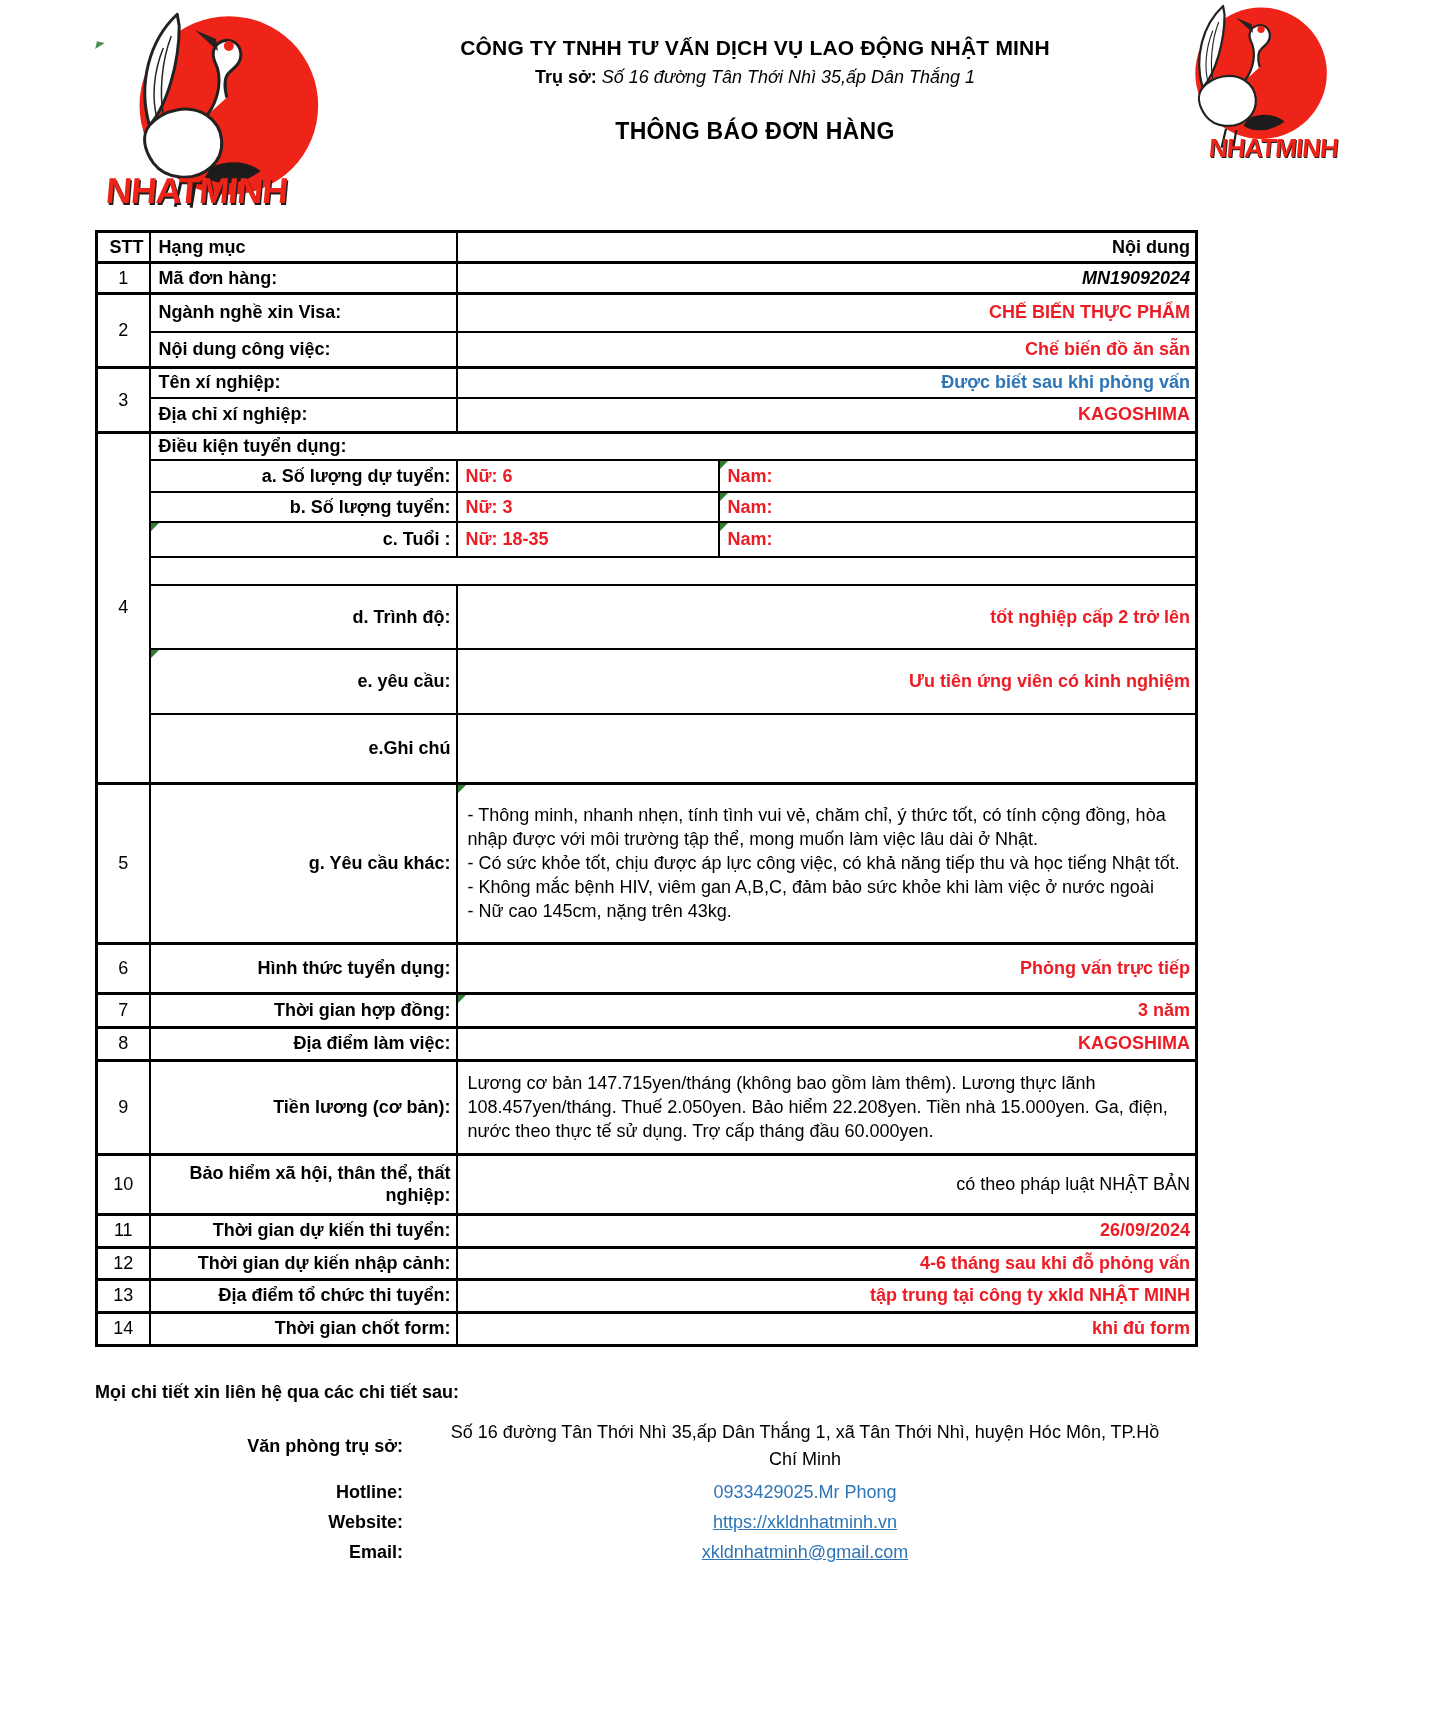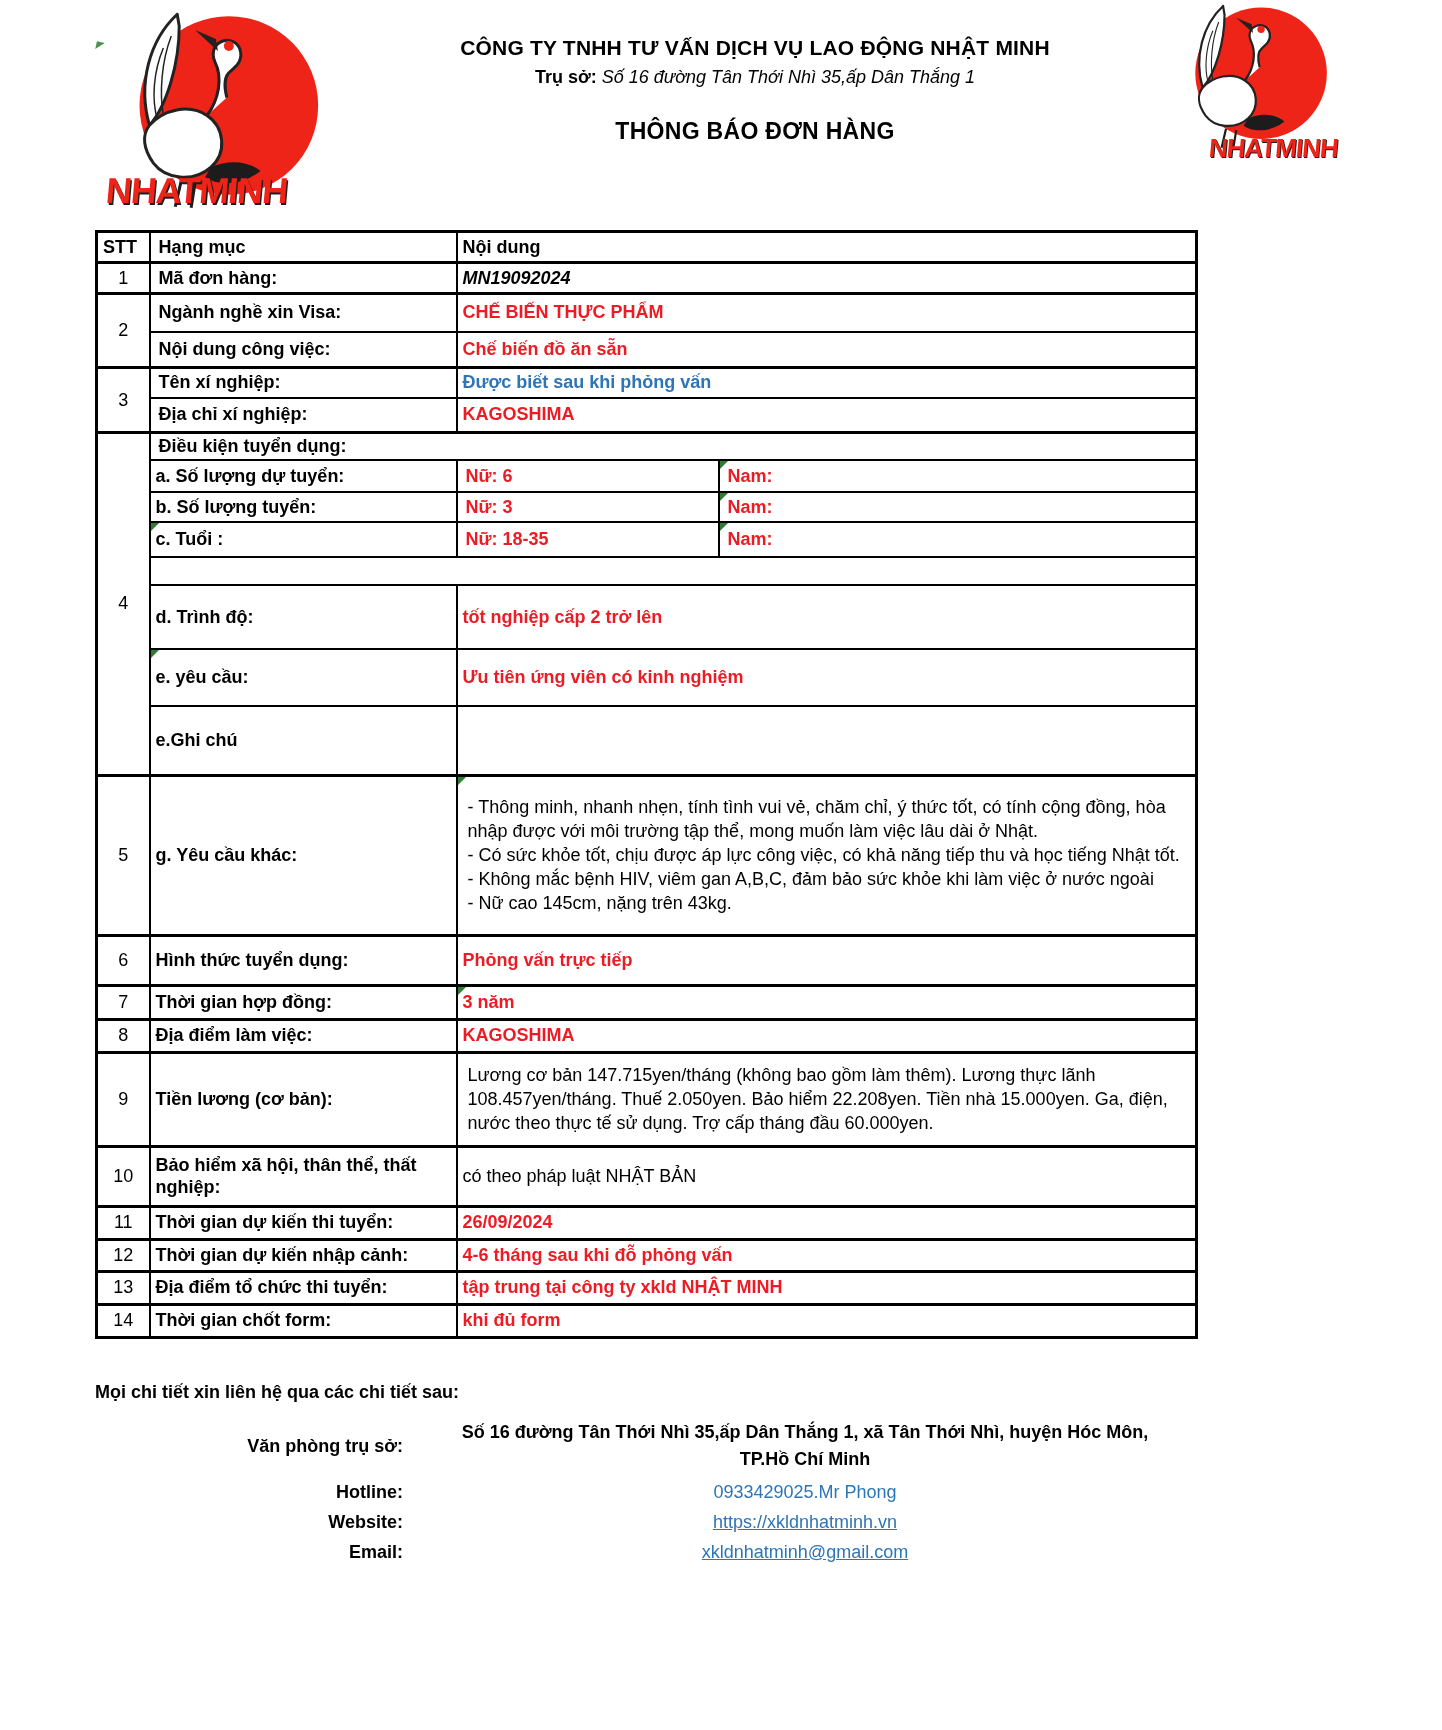--- a/index.html
+++ b/index.html
@@ -30,38 +30,38 @@
              border-top:8px solid var(--c-green);border-right:8px solid transparent;
              transform:rotate(12deg);opacity:.85;}
 
   
   .tablewrap{position:absolute;left:95px;top:230px;width:1100px;}
   table.order{border-collapse:collapse;table-layout:fixed;width:1100px;border:3px solid #000;}
   table.order td{border:2px solid #000;font-size:18px;padding:2px 5px;vertical-align:middle;
                  overflow:hidden;position:relative;}
   tr.gs > td{border-top-width:3px;}
   .b{font-weight:bold;}
-  .c{text-align:left;}
+  .c{text-align:right;}
   .pl{padding-left:8px !important;text-align:left;}
   .it{font-style:italic;}
   .red{color:var(--c-red);font-weight:bold;}
   .blue{color:var(--c-blue);font-weight:bold;}
   .num{text-align:center;font-weight:normal;font-size:18px;}
   .para{font-size:16.5px;font-weight:normal;text-align:left;line-height:1.34;
         padding:1px 10px !important;vertical-align:middle;}
   .gt{position:absolute;top:0;left:0;width:0;height:0;
       border-top:8px solid var(--c-green);border-right:8px solid transparent;}
 
   
   .footer{position:absolute;left:95px;top:1382px;width:1100px;font-size:18px;}
   .f-intro{font-weight:bold;margin-bottom:16px;}
   .f-row{display:grid;grid-template-columns:320px 1fr;align-items:center;margin-bottom:9px;}
   .f-label{text-align:right;font-weight:bold;padding-right:12px;}
   .f-value{text-align:center;}
-  .f-office{font-weight:bold;max-width:740px;margin:0 auto;line-height:1.5;}
+  .f-office{font-weight:normal;max-width:740px;margin:0 auto;line-height:1.5;}
   .f-link{color:var(--c-blue);text-decoration:none;}
   .f-link.u{text-decoration:underline;}
 </style>
 </head>
 <body>
 
 <div class="page">
 
   <span class="page-mark"></span>
 
@@ -165,21 +165,21 @@
         <td class="red pl">Nữ: 18-35</td>
         <td class="red pl"><span class="gt"></span><span>Nam:</span></td>
       </tr>
       <tr style="height:28px">
         <td colspan="3">&nbsp;</td>
       </tr>
       <tr style="height:64px">
         <td class="b c">d. Trình độ:</td>
         <td class="c red" colspan="2">tốt nghiệp cấp 2 trở lên</td>
       </tr>
-      <tr style="height:57px">
+      <tr style="height:65px">
         <td class="b c"><span class="gt"></span><span>e. yêu cầu:</span></td>
         <td class="c red" colspan="2">Ưu tiên ứng viên có kinh nghiệm</td>
       </tr>
       <tr style="height:69px">
         <td class="b c">e.Ghi chú</td>
         <td class="c" colspan="2"></td>
       </tr>
 
       <tr class="gs" style="height:160px">
         <td class="num">5</td>

